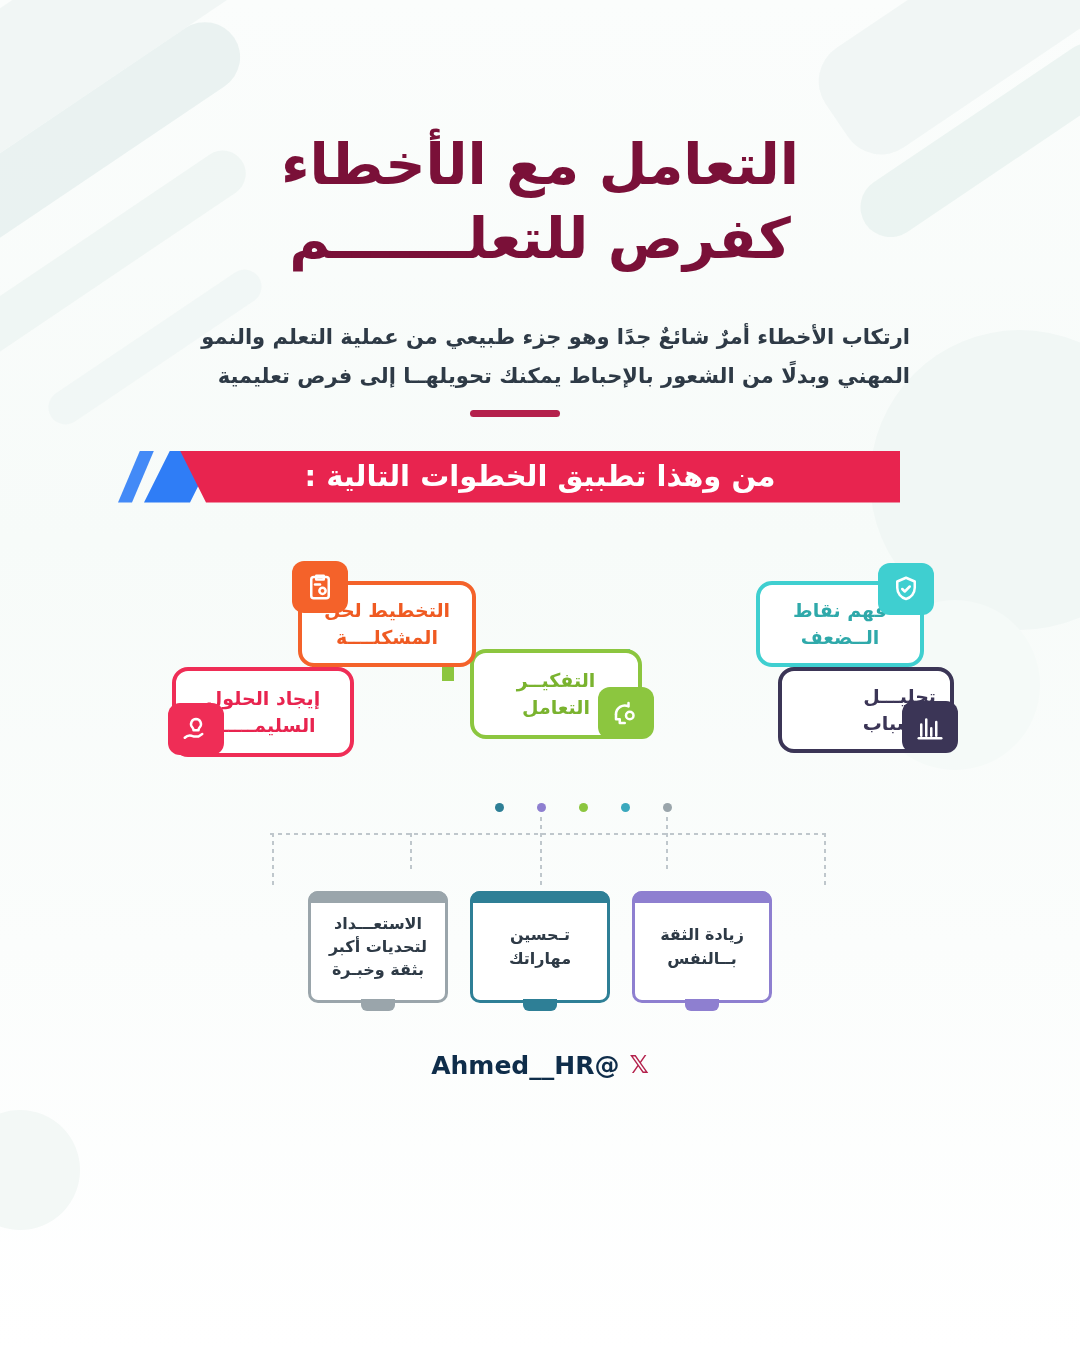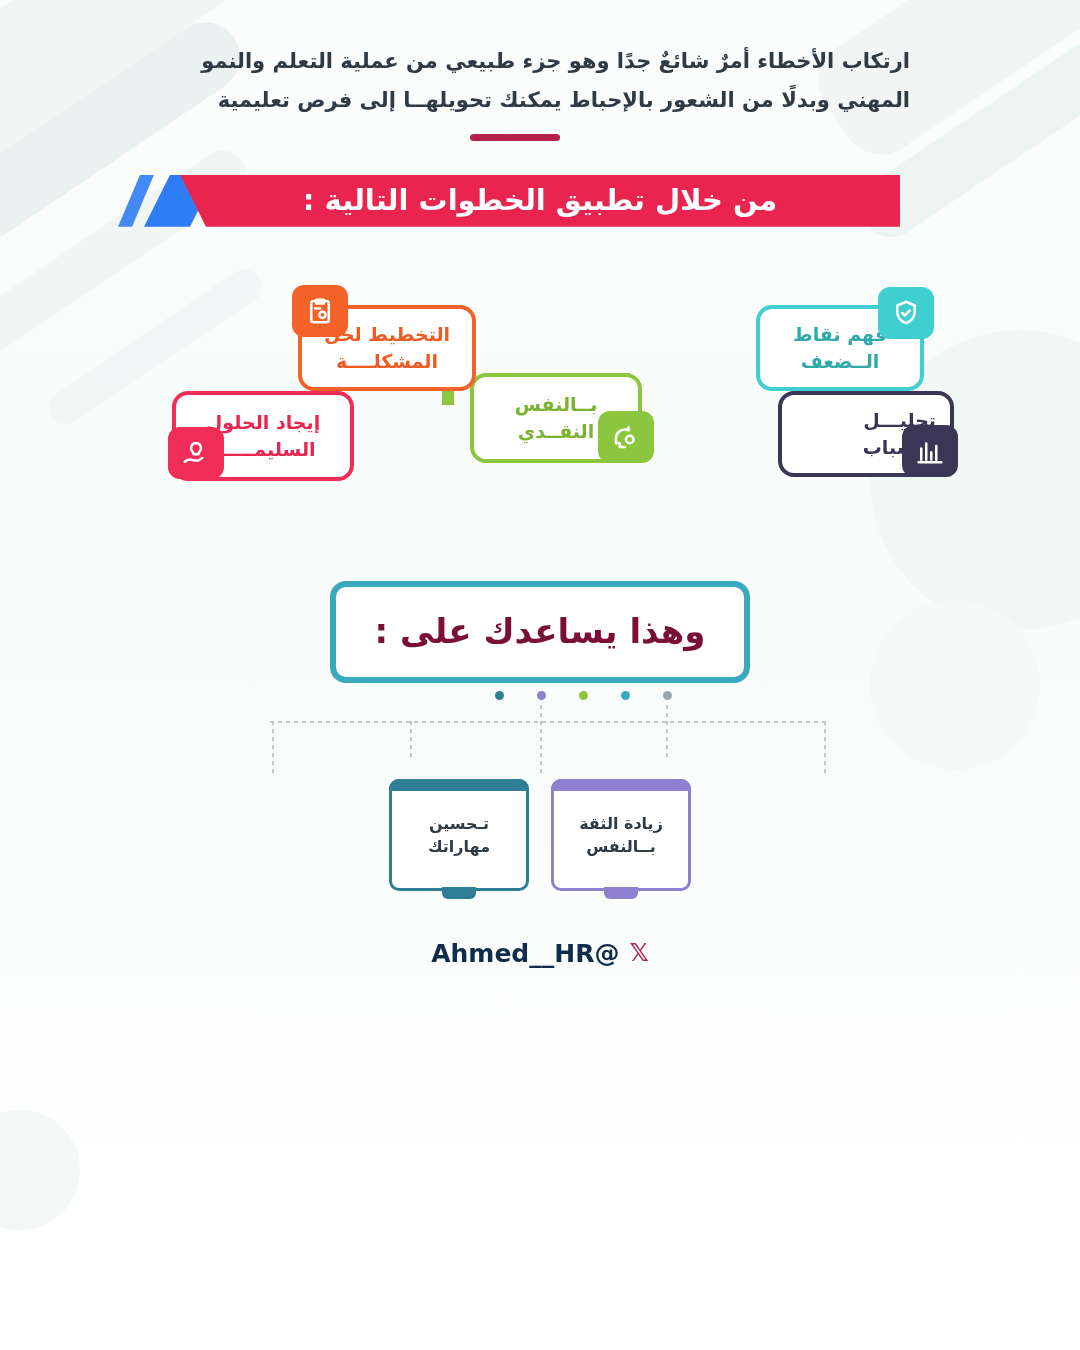--- a/index.html
+++ b/index.html
@@ -178,28 +178,32 @@
   <div class="ribbon r4"></div>
   <div class="ribbon rr1"></div>
   <div class="ribbon rr2"></div>
   <div class="blob b1"></div>
   <div class="blob b2"></div>
   <div class="blob b3"></div>
 </div>
 
 <div class="content">
 
+  <div class="title">
+    <span>التعامل مع الأخطاء</span>
+    <span class="l2">كفرص للتعلـــــــم</span>
+  </div>
 
   <div class="intro">ارتكاب الأخطاء أمرٌ شائعٌ جدًا وهو جزء طبيعي من عملية التعلم والنمو المهني وبدلًا من الشعور بالإحباط يمكنك تحويلهــا إلى فرص تعليمية</div>
   <div class="underline"></div>
 
   <div class="banner-wrap">
     <div class="banner-blue2"></div>
     <div class="banner-blue"></div>
-    <div class="banner">من خلال تطبيق الخطوات التالية :</div>
+    <div class="banner">من وهذا تطبيق الخطوات التالية :</div>
   </div>
 
   <div class="steps">
 
     <div class="connector" style="right:300px; top:104px; width:8px; height:18px; background:#3fcfd0;"></div>
     <div class="connector" style="right:408px; top:118px; width:12px; height:18px; background:#3fcfd0;"></div>
     <div class="connector" style="left:292px; top:118px; width:12px; height:18px; background:#8cc63f;"></div>
     <div class="connector" style="left:162px; top:118px; width:14px; height:18px; background:#f4622a;"></div>
 
     <div class="step" style="right:6px; top:36px; width:168px; height:86px; border-color:#3fcfd0; color:#2fa9aa;">
@@ -216,21 +220,21 @@
       <span class="txt">تحليـــل الأسباب</span>
     </div>
     <div class="badge" style="right:-28px; top:156px; background:#3b3556;">
       <svg width="30" height="30" viewBox="0 0 24 24" fill="none" stroke="#fff" stroke-width="2" stroke-linecap="round">
         <path d="M5 19V10M9 19V6M13 19v-6M17 19V8"></path>
           <path d="M3 21h18"></path>
       </svg>
     </div>
 
     <div class="step" style="right:288px; top:104px; width:172px; height:90px; border-color:#8cc63f; color:#7ab32f;">
-      <span class="txt">بــالنفس النقــدي</span>
+      <span class="txt">التفكيــر التعامل</span>
     </div>
     <div class="badge" style="right:276px; top:142px; background:#8cc63f;">
       <svg width="30" height="30" viewBox="0 0 24 24" fill="none" stroke="#fff" stroke-width="2" stroke-linecap="round" stroke-linejoin="round">
         <path d="M4 13a7 7 0 0 1 10-6.3V4"></path>
           <circle cx="15" cy="14" r="3"></circle>
         <path d="M4 13v4h3v3h4"></path>
       </svg>
     </div>
 
     <div class="step" style="left:148px; top:36px; width:178px; height:86px; border-color:#f4622a; color:#ef5a22;">
@@ -249,21 +253,20 @@
       <span class="txt">إيجاد الحلول السليمـــــة</span>
     </div>
     <div class="badge" style="left:18px; top:158px; background:#ef2d56;">
       <svg width="30" height="30" viewBox="0 0 24 24" fill="none" stroke="#fff" stroke-width="2" stroke-linecap="round" stroke-linejoin="round">
         <path d="M12 4a4 4 0 0 1 3 6.6c-.6.7-1 1.3-1 2.4h-4c0-1.1-.4-1.7-1-2.4A4 4 0 0 1 12 4z"></path>
         <path d="M3 19c2-2 5-2 7-1h4l3-2"></path>
       </svg>
     </div>
   </div>
 
-  <div class="helps-box">وهذا يساعدك على :</div>
 
   <div class="tree">
     <div class="dot" style="background:#9aa5ab; right:268px;"></div>
     <div class="dot" style="background:#3aa8bd; right:310px;"></div>
     <div class="dot" style="background:#8cc63f; right:352px;"></div>
     <div class="dot" style="background:#8e7fd0; right:394px;"></div>
     <div class="dot" style="background:#2e7f96; right:436px;"></div>
 
     <div class="hline" style="right:110px; top:38px; width:560px;"></div>
     <div class="vline" style="right:114px; top:38px; height:52px;"></div>
@@ -279,20 +282,25 @@
     <div class="benefit" style="border-color:#8e7fd0;">
       <span class="cap" style="background:#8e7fd0;"></span>
       <span>زيادة الثقة بــالنفس</span>
       <span class="tab" style="background:#8e7fd0;"></span>
     </div>
     <div class="benefit" style="border-color:#2e7f96;">
       <span class="cap" style="background:#2e7f96;"></span>
       <span>تـحسين مهاراتك</span>
       <span class="tab" style="background:#2e7f96;"></span>
     </div>
+    <div class="benefit" style="border-color:#9aa5ab;">
+      <span class="cap" style="background:#9aa5ab;"></span>
+      <span>الاستعـــداد لتحديات أكبر بثقة وخبـرة</span>
+      <span class="tab" style="background:#9aa5ab;"></span>
+    </div>
   </div>
 
   <div class="handle">
     <span class="x-mark">𝕏</span>
     <span>@Ahmed__HR</span>
   </div>
 
 </div>
 
 </body></html>

